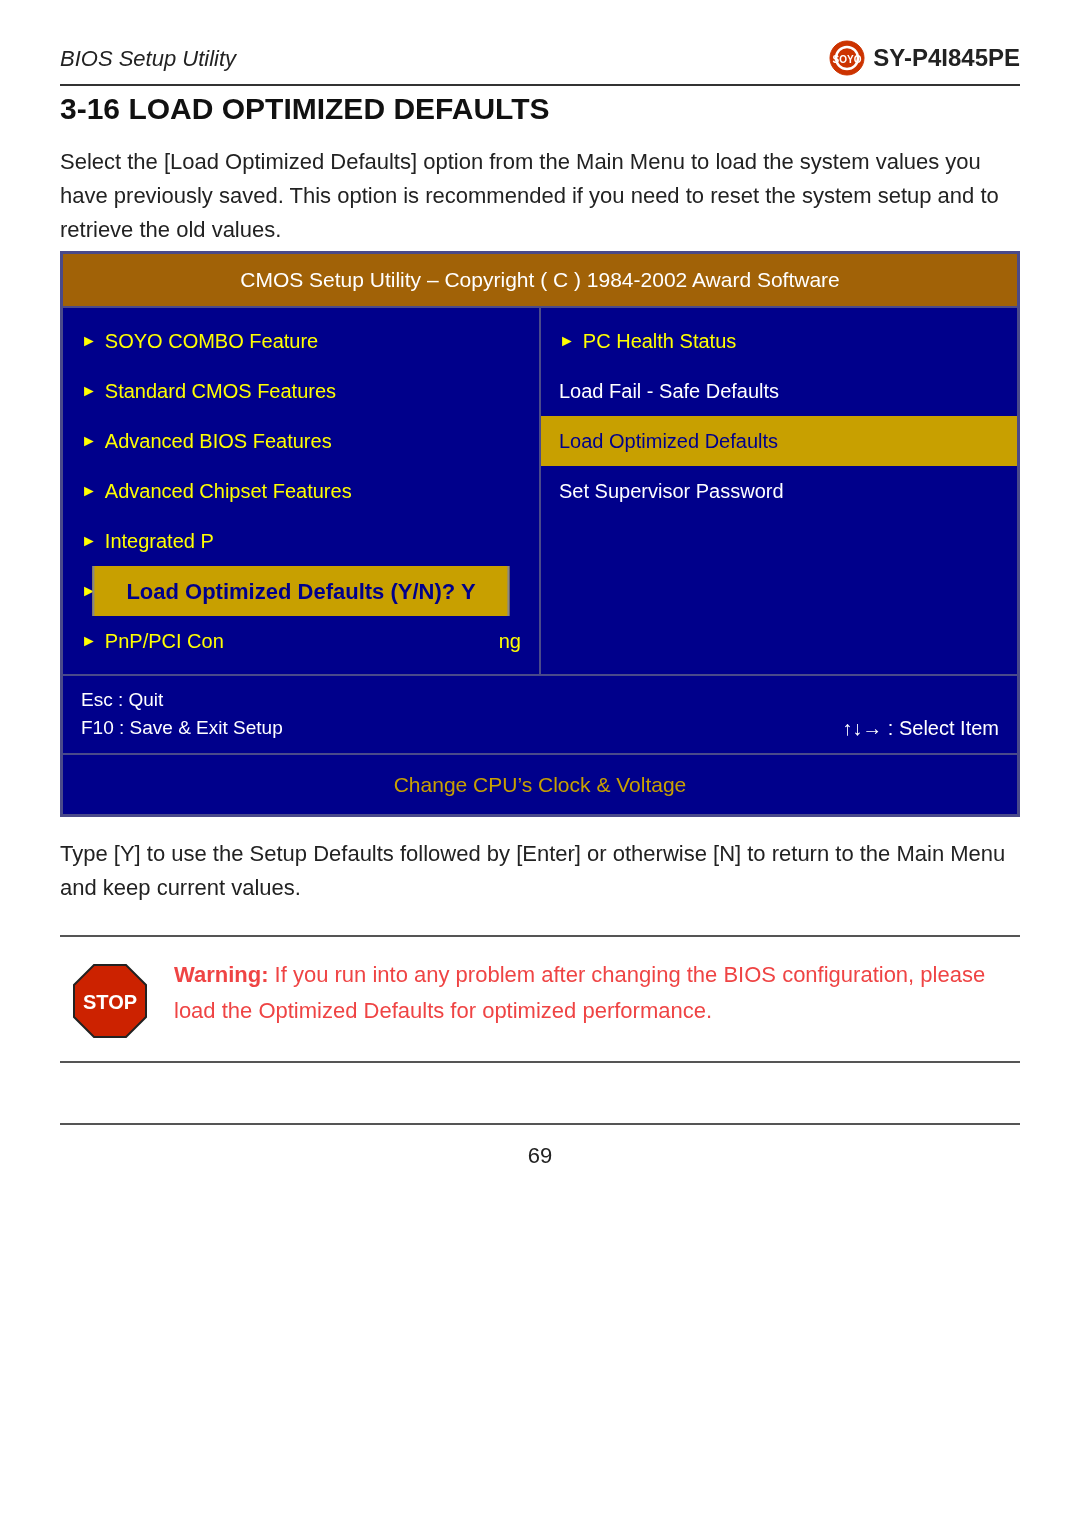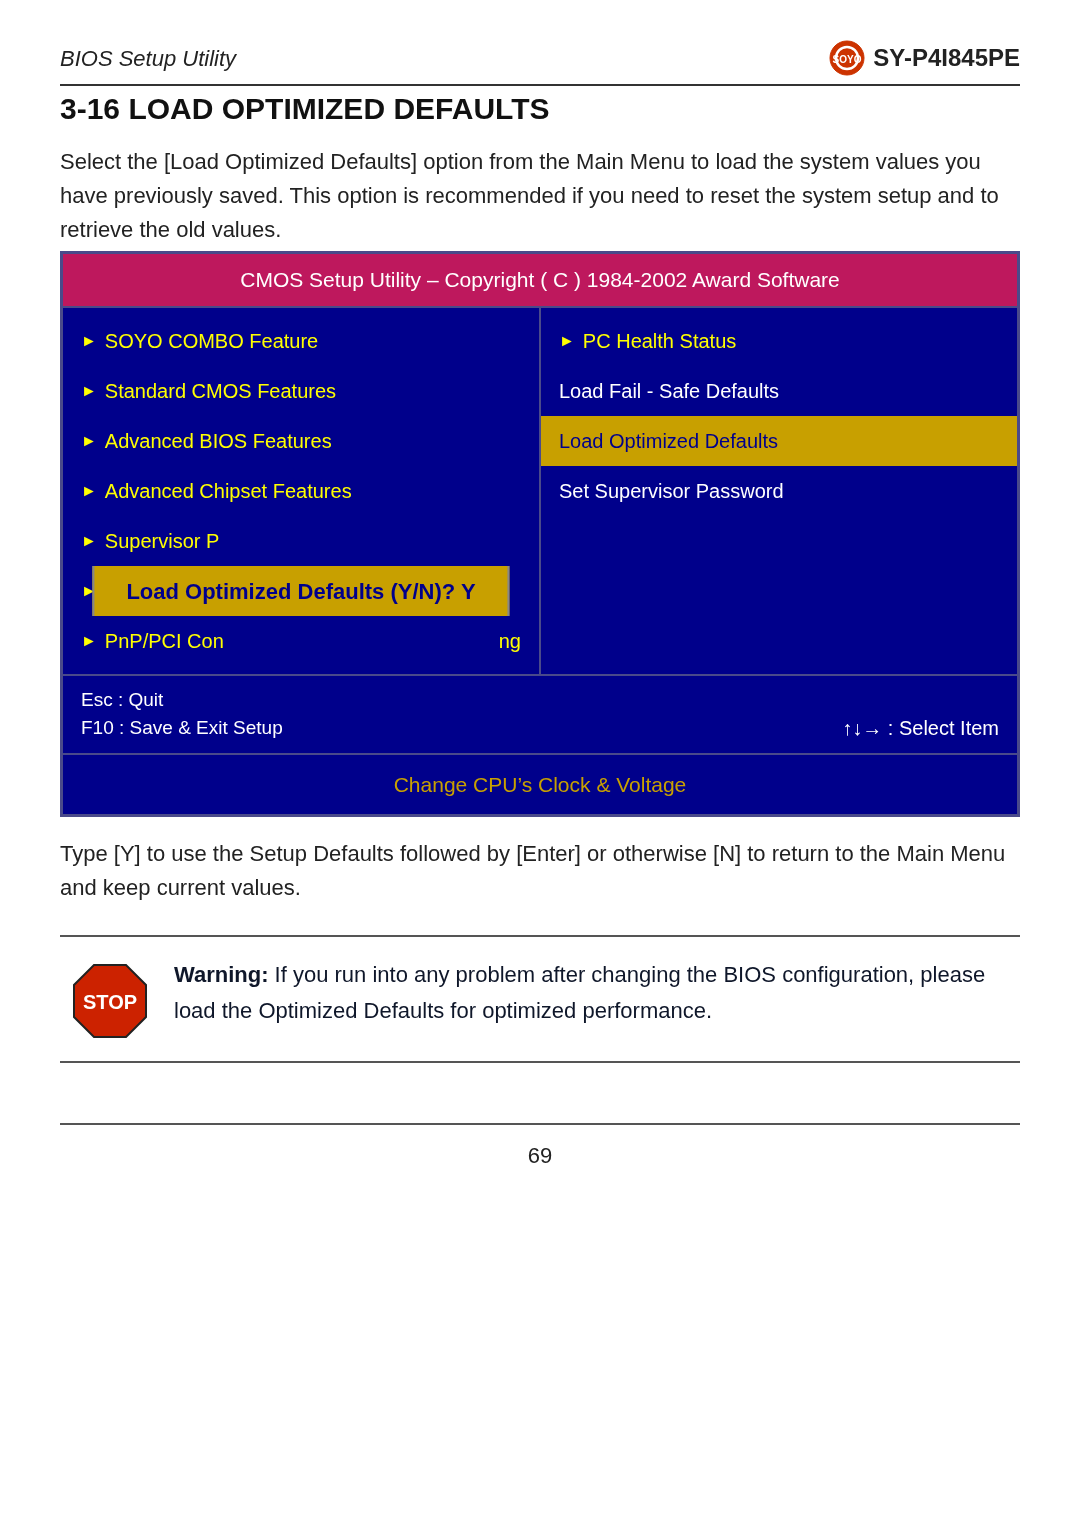--- a/index.html
+++ b/index.html
@@ -51,21 +51,21 @@
       color: #222;
     }
     
     .bios-screen {
       border: 3px solid #4a4a8a;
       background: #00008b;
       color: #fff;
       margin-bottom: 20px;
     }
     .bios-header-bar {
-      background: #be185d;
+      background: #a16207;
       color: #fff;
       text-align: center;
       padding: 10px 0;
       font-size: 21px;
       border-bottom: 2px solid #4a4a8a;
     }
     .bios-body {
       display: flex;
       flex-direction: row;
       min-height: 300px;
@@ -144,21 +144,21 @@
     }
     .stop-icon {
       width: 80px;
       height: 80px;
       flex-shrink: 0;
       margin-top: 4px;
     }
     .warning-text {
       font-size: 22px;
       line-height: 1.6;
-      color: #0f172a;
+      color: #ef4444;
     }
     .warning-text strong {
       font-weight: bold;
     }
     .page-footer {
       border-top: 2px solid #555;
       text-align: center;
       padding-top: 14px;
       font-size: 22px;
       color: #222;
@@ -227,21 +227,21 @@
         <span>Advanced BIOS Features</span>
       </div>
       <div class="bios-item">
         <span class="arrow">►</span>
         <span>Advanced Chipset Features</span>
       </div>
 
       <div style="position:relative;">
         <div class="bios-item bios-item-partial">
           <span class="arrow">►</span>
-          <span>Supervisor P</span>
+          <span>Integrated P</span>
         </div>
         <div class="bios-item bios-item-partial" style="position:relative;">
           <span class="arrow">►</span>
           <span>Power Mana</span>
 
           <div class="dialog-overlay">
             <span>Load Optimized Defaults (Y/N)? Y</span>
           </div>
         </div>
         <div class="bios-item bios-item-partial">

